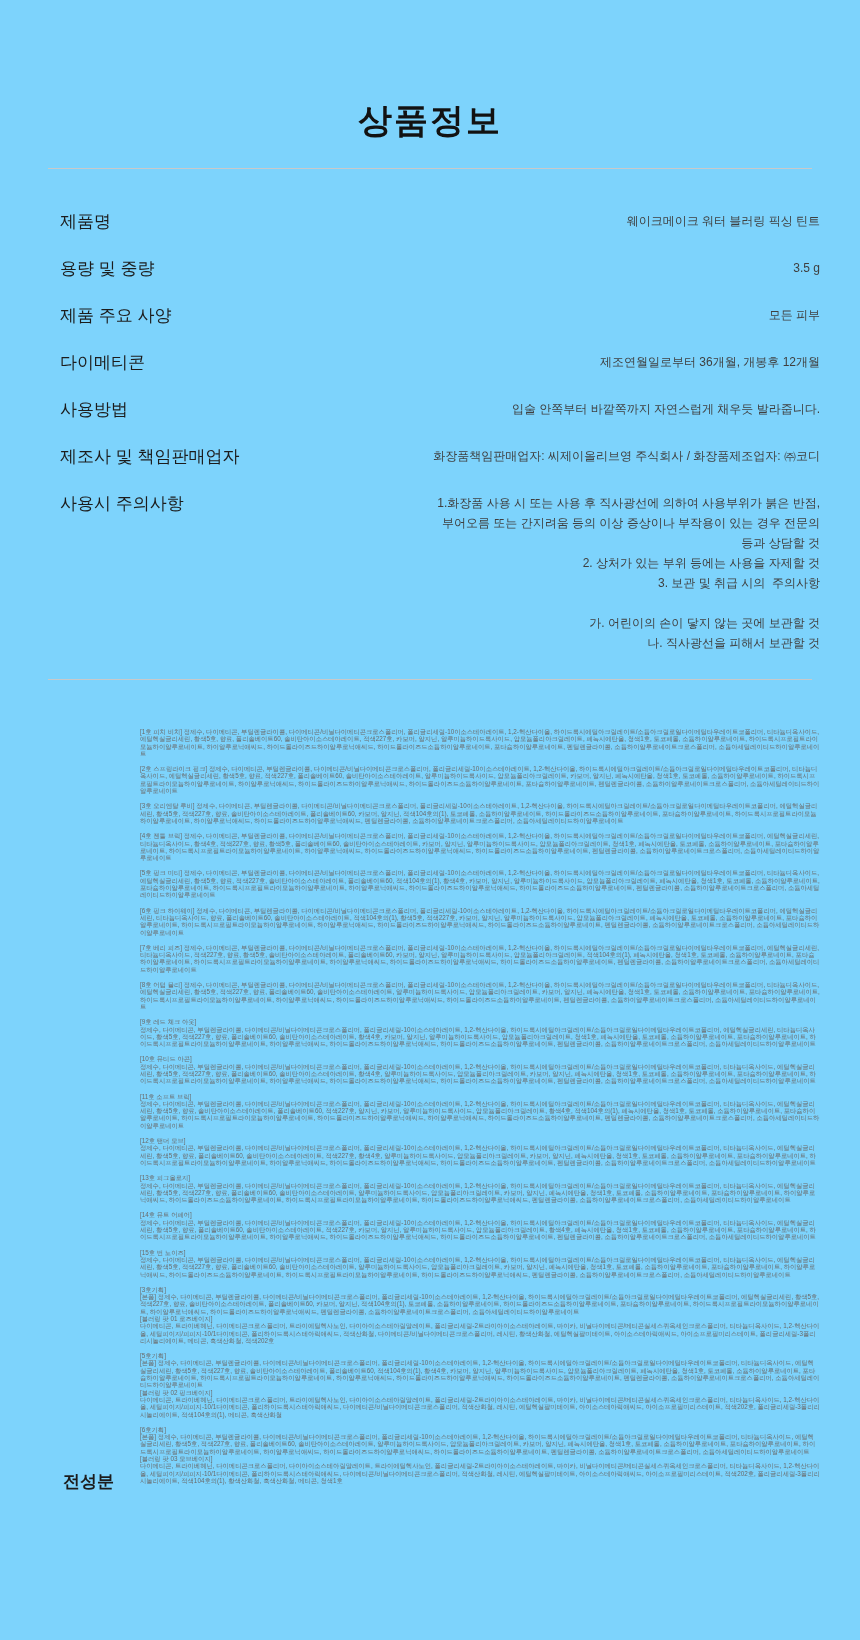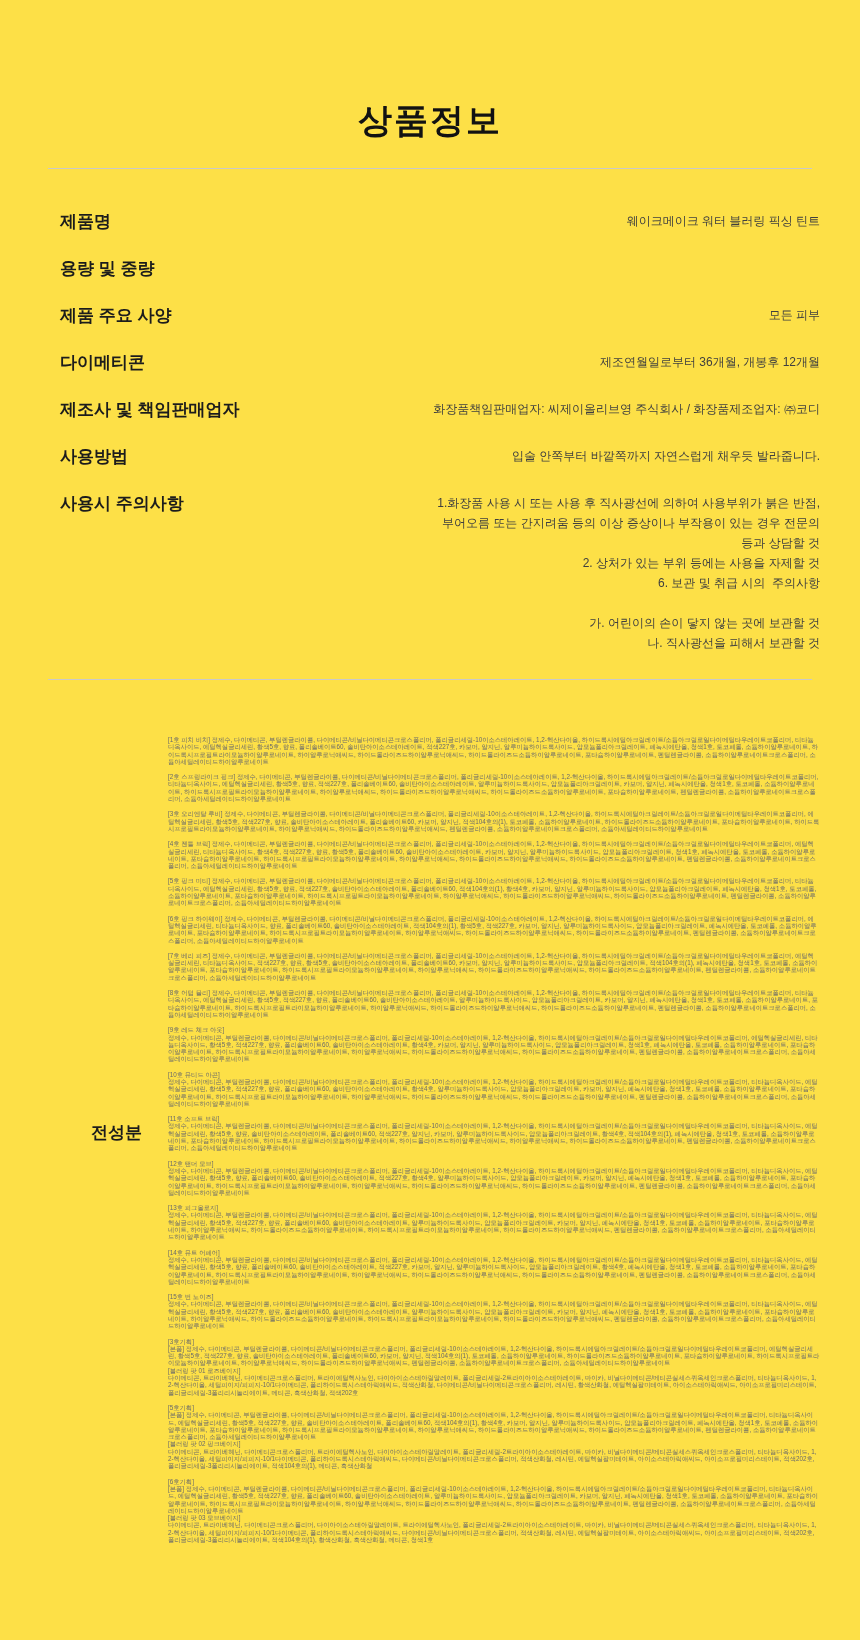--- a/index.html
+++ b/index.html
@@ -1,32 +1,32 @@
 <!DOCTYPE html>
 <html lang="ko"><head>
 <meta charset="utf-8">
 <style>
   html,body{margin:0;padding:0;background:#fff;}
   .page{
-    position:relative;width:860px;height:1640px;background:#fde047;
+    position:relative;width:860px;height:1640px;background:#7dd3fc;
     font-family:"Liberation Sans","DejaVu Sans",sans-serif;
     color:#222;overflow:hidden;box-sizing:border-box;
   }
   .page-title{
     margin:0;padding-top:100px;text-align:center;
     font-size:34px;font-weight:700;color:#121212;letter-spacing:2px;line-height:40px;
   }
   .divider{border:none;border-top:1px solid #c9c9c9;margin:28px 48px 0 48px;}
   .info-table{margin-top:42px;}
   .info-row{display:flex;align-items:flex-start;padding:0 40px 0 60px;margin-bottom:26px;}
-  .info-label{flex:0 0 218px;font-size:17px;font-weight:700;color:#1c1c1c;line-height:21px;}
+  .info-label{flex:0 0 218px;font-size:17px;font-weight:400;color:#1c1c1c;line-height:21px;}
   .info-value{flex:1;font-size:12px;color:#3f3f3f;line-height:21px;white-space:pre-wrap;text-align:right;}
   .info-row.tall .info-value{line-height:20px;}
   .divider-2{border:none;border-top:1px solid #c9c9c9;margin:14px 48px 0 48px;}
-  .ingredients{display:flex;align-items:center;padding:0 40px 0 91px;margin-top:34px;}
+  .ingredients{display:flex;align-items:flex-end;padding:0 40px 0 63px;margin-top:26px;}
   .ingredients-label{flex:0 0 77px;font-size:17px;font-weight:700;color:#1c1c1c;line-height:21px;}
   .ingredients-blocks{flex:1;padding-top:22px;}
   .ingredient-block{
     margin:0 0 8px 0;font-size:6.3px;line-height:7.3px;color:#6a6a6a;
     white-space:pre-wrap;word-break:break-all;
   }
 </style>
 </head>
 <body>
 
@@ -35,44 +35,45 @@
   <h1 class="page-title">상품정보</h1>
   <hr class="divider">
 
   <div class="info-table">
     <div class="info-row">
       <div class="info-label">제품명</div>
       <div class="info-value">웨이크메이크 워터 블러링 픽싱 틴트</div>
     </div>
     <div class="info-row">
       <div class="info-label">용량 및 중량</div>
+      <div class="info-value"> 3.5 g</div>
     </div>
     <div class="info-row">
       <div class="info-label">제품 주요 사양</div>
       <div class="info-value">모든 피부</div>
     </div>
     <div class="info-row">
       <div class="info-label">다이메티콘</div>
       <div class="info-value">제조연월일로부터 36개월, 개봉후 12개월</div>
     </div>
     <div class="info-row">
+      <div class="info-label">사용방법</div>
+      <div class="info-value">입술 안쪽부터 바깥쪽까지 자연스럽게 채우듯 발라줍니다.</div>
+    </div>
+    <div class="info-row">
       <div class="info-label">제조사 및 책임판매업자</div>
       <div class="info-value">화장품책임판매업자: 씨제이올리브영 주식회사 / 화장품제조업자: ㈜코디</div>
-    </div>
-    <div class="info-row">
-      <div class="info-label">사용방법</div>
-      <div class="info-value">입술 안쪽부터 바깥쪽까지 자연스럽게 채우듯 발라줍니다.</div>
     </div>
     <div class="info-row tall">
       <div class="info-label">사용시 주의사항</div>
       <div class="info-value">1.화장품 사용 시 또는 사용 후 직사광선에 의하여 사용부위가 붉은 반점,
    부어오름 또는 간지려움 등의 이상 증상이나 부작용이 있는 경우 전문의
    등과 상담할 것
 2. 상처가 있는 부위 등에는 사용을 자제할 것
-6. 보관 및 취급 시의  주의사항
+3. 보관 및 취급 시의  주의사항
 
     가. 어린이의 손이 닿지 않는 곳에 보관할 것
     나. 직사광선을 피해서 보관할 것</div>
     </div>
   </div>
 
   <hr class="divider-2">
 
   <div class="ingredients">
     <div class="ingredients-label">전성분</div>

